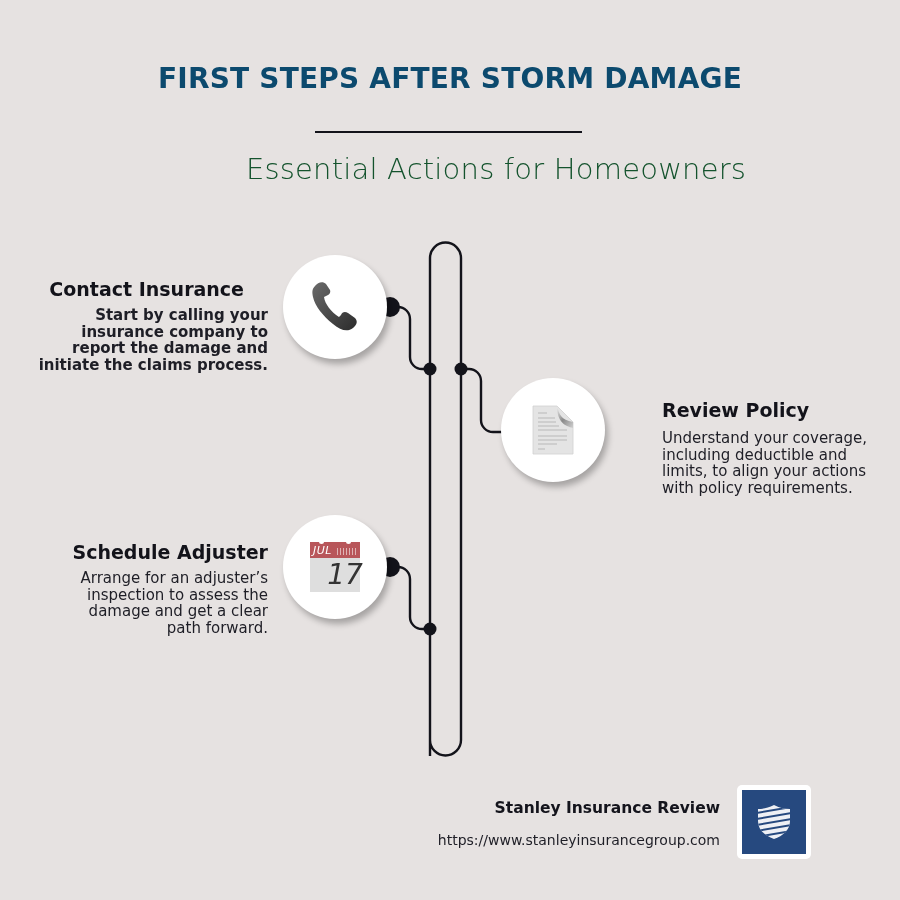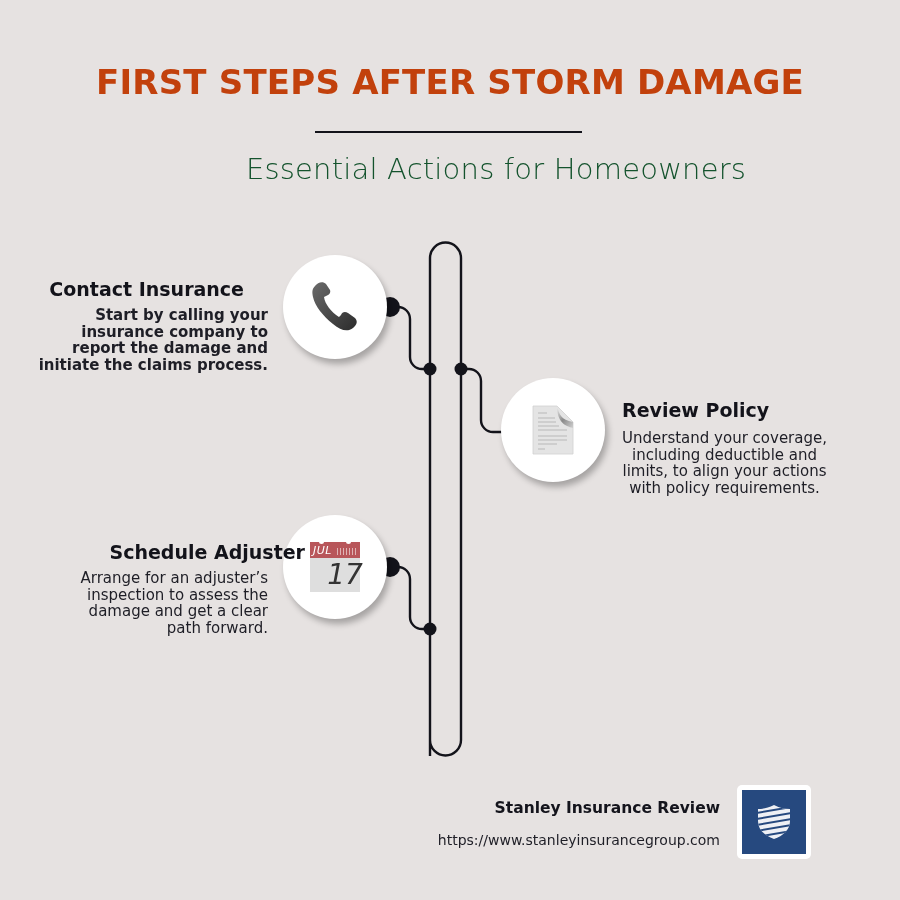--- a/index.html
+++ b/index.html
@@ -5,22 +5,22 @@
     html, body { margin: 0; padding: 0; }
     body {
       width: 900px; height: 900px; overflow: hidden;
       background: #e6e2e1;
       font-family: "DejaVu Sans", sans-serif;
       color: #14141c;
       position: relative;
     }
     .title {
       position: absolute; left: 0; width: 900px; top: 62px;
-      text-align: center; font-weight: 800; font-size: 34px; letter-spacing: 0.2px;
-      font-family: "DejaVu Sans", sans-serif; color: #c2410c;
+      text-align: center; font-weight: 800; font-size: 28px; letter-spacing: 0.2px;
+      font-family: "DejaVu Sans", sans-serif; color: #0c4a6e;
     }
     .divider {
       position: absolute; left: 315px; top: 131px; width: 267px; height: 2px; background: #13131a;
     }
     .subtitle {
       position: absolute; left: 0; width: 900px; top: 152px;
       text-align: center; font-size: 29px; font-weight: 300;
       font-family: "DejaVu Sans", sans-serif; color: #14532d; letter-spacing: 0.2px; padding-left: 46px;
     }
     svg.timeline { position: absolute; left: 0; top: 0; }
@@ -32,21 +32,21 @@
     }
     .step-title {
       position: absolute; font-weight: bold; font-size: 19px; color: #13131a;
       font-family: "DejaVu Sans", sans-serif;
     }
     .step-desc {
       position: absolute; font-size: 15px; line-height: 16.5px; color: #1e1e26;
       font-family: "DejaVu Sans", sans-serif;
     }
     .left { text-align: right; }
-    .right { text-align: center; }
+    .right { text-align: left; margin-left: 40px; }
     .brand-name {
       position: absolute; right: 180px; top: 799px; font-weight: bold; font-size: 15.5px; color: #14141c;
       font-family: "DejaVu Sans", sans-serif;
     }
     .brand-url {
       position: absolute; right: 180px; top: 832px; font-size: 14px; color: #1e1e26;
       font-family: "DejaVu Sans", sans-serif;
     }
     .logo-box {
       position: absolute; left: 737px; top: 785px; width: 74px; height: 74px;
@@ -140,21 +140,21 @@
     <div style="position:absolute; left:0; top:0; width:50px; height:16px; background:#b8565a;"></div>
     <div style="position:absolute; left:0; top:16px; width:50px; height:34px; background:#dedede;"></div>
     <div style="position:absolute; left:9px; top:-3px; width:5px; height:5px; border-radius:50%; background:#fff;"></div>
     <div style="position:absolute; left:36px; top:-3px; width:5px; height:5px; border-radius:50%; background:#fff;"></div>
     <div style="position:absolute; left:3px; top:2px; font-size:11px; color:#fff; font-family:'DejaVu Sans',sans-serif; letter-spacing:0.5px;">JUL</div>
     <div style="position:absolute; left:27px; top:6px; width:20px; height:7px;
                 background-image: repeating-linear-gradient(90deg, rgba(255,255,255,0.55) 0 1px, transparent 1px 3px);"></div>
     <div style="position:absolute; left:0; width:70px; top:16px; text-align:center; font-size:28px; color:#333; font-family:'DejaVu Sans',sans-serif;">17</div>
   </div>
 </div>
-<div class="step-title left" style="right:595px; top:541px;">Schedule Adjuster</div>
+<div class="step-title left" style="right:632px; top:541px;">Schedule Adjuster</div>
 <div class="step-desc left" style="right:632px; top:570px;">
   <div>Arrange for an adjuster’s</div>
   <div>inspection to assess the</div>
   <div>damage and get a clear</div>
   <div>path forward.</div>
 </div>
 
 <div class="brand-name">Stanley Insurance Review</div>
 <div class="brand-url">https://www.stanleyinsurancegroup.com</div>
 <div class="logo-box">

